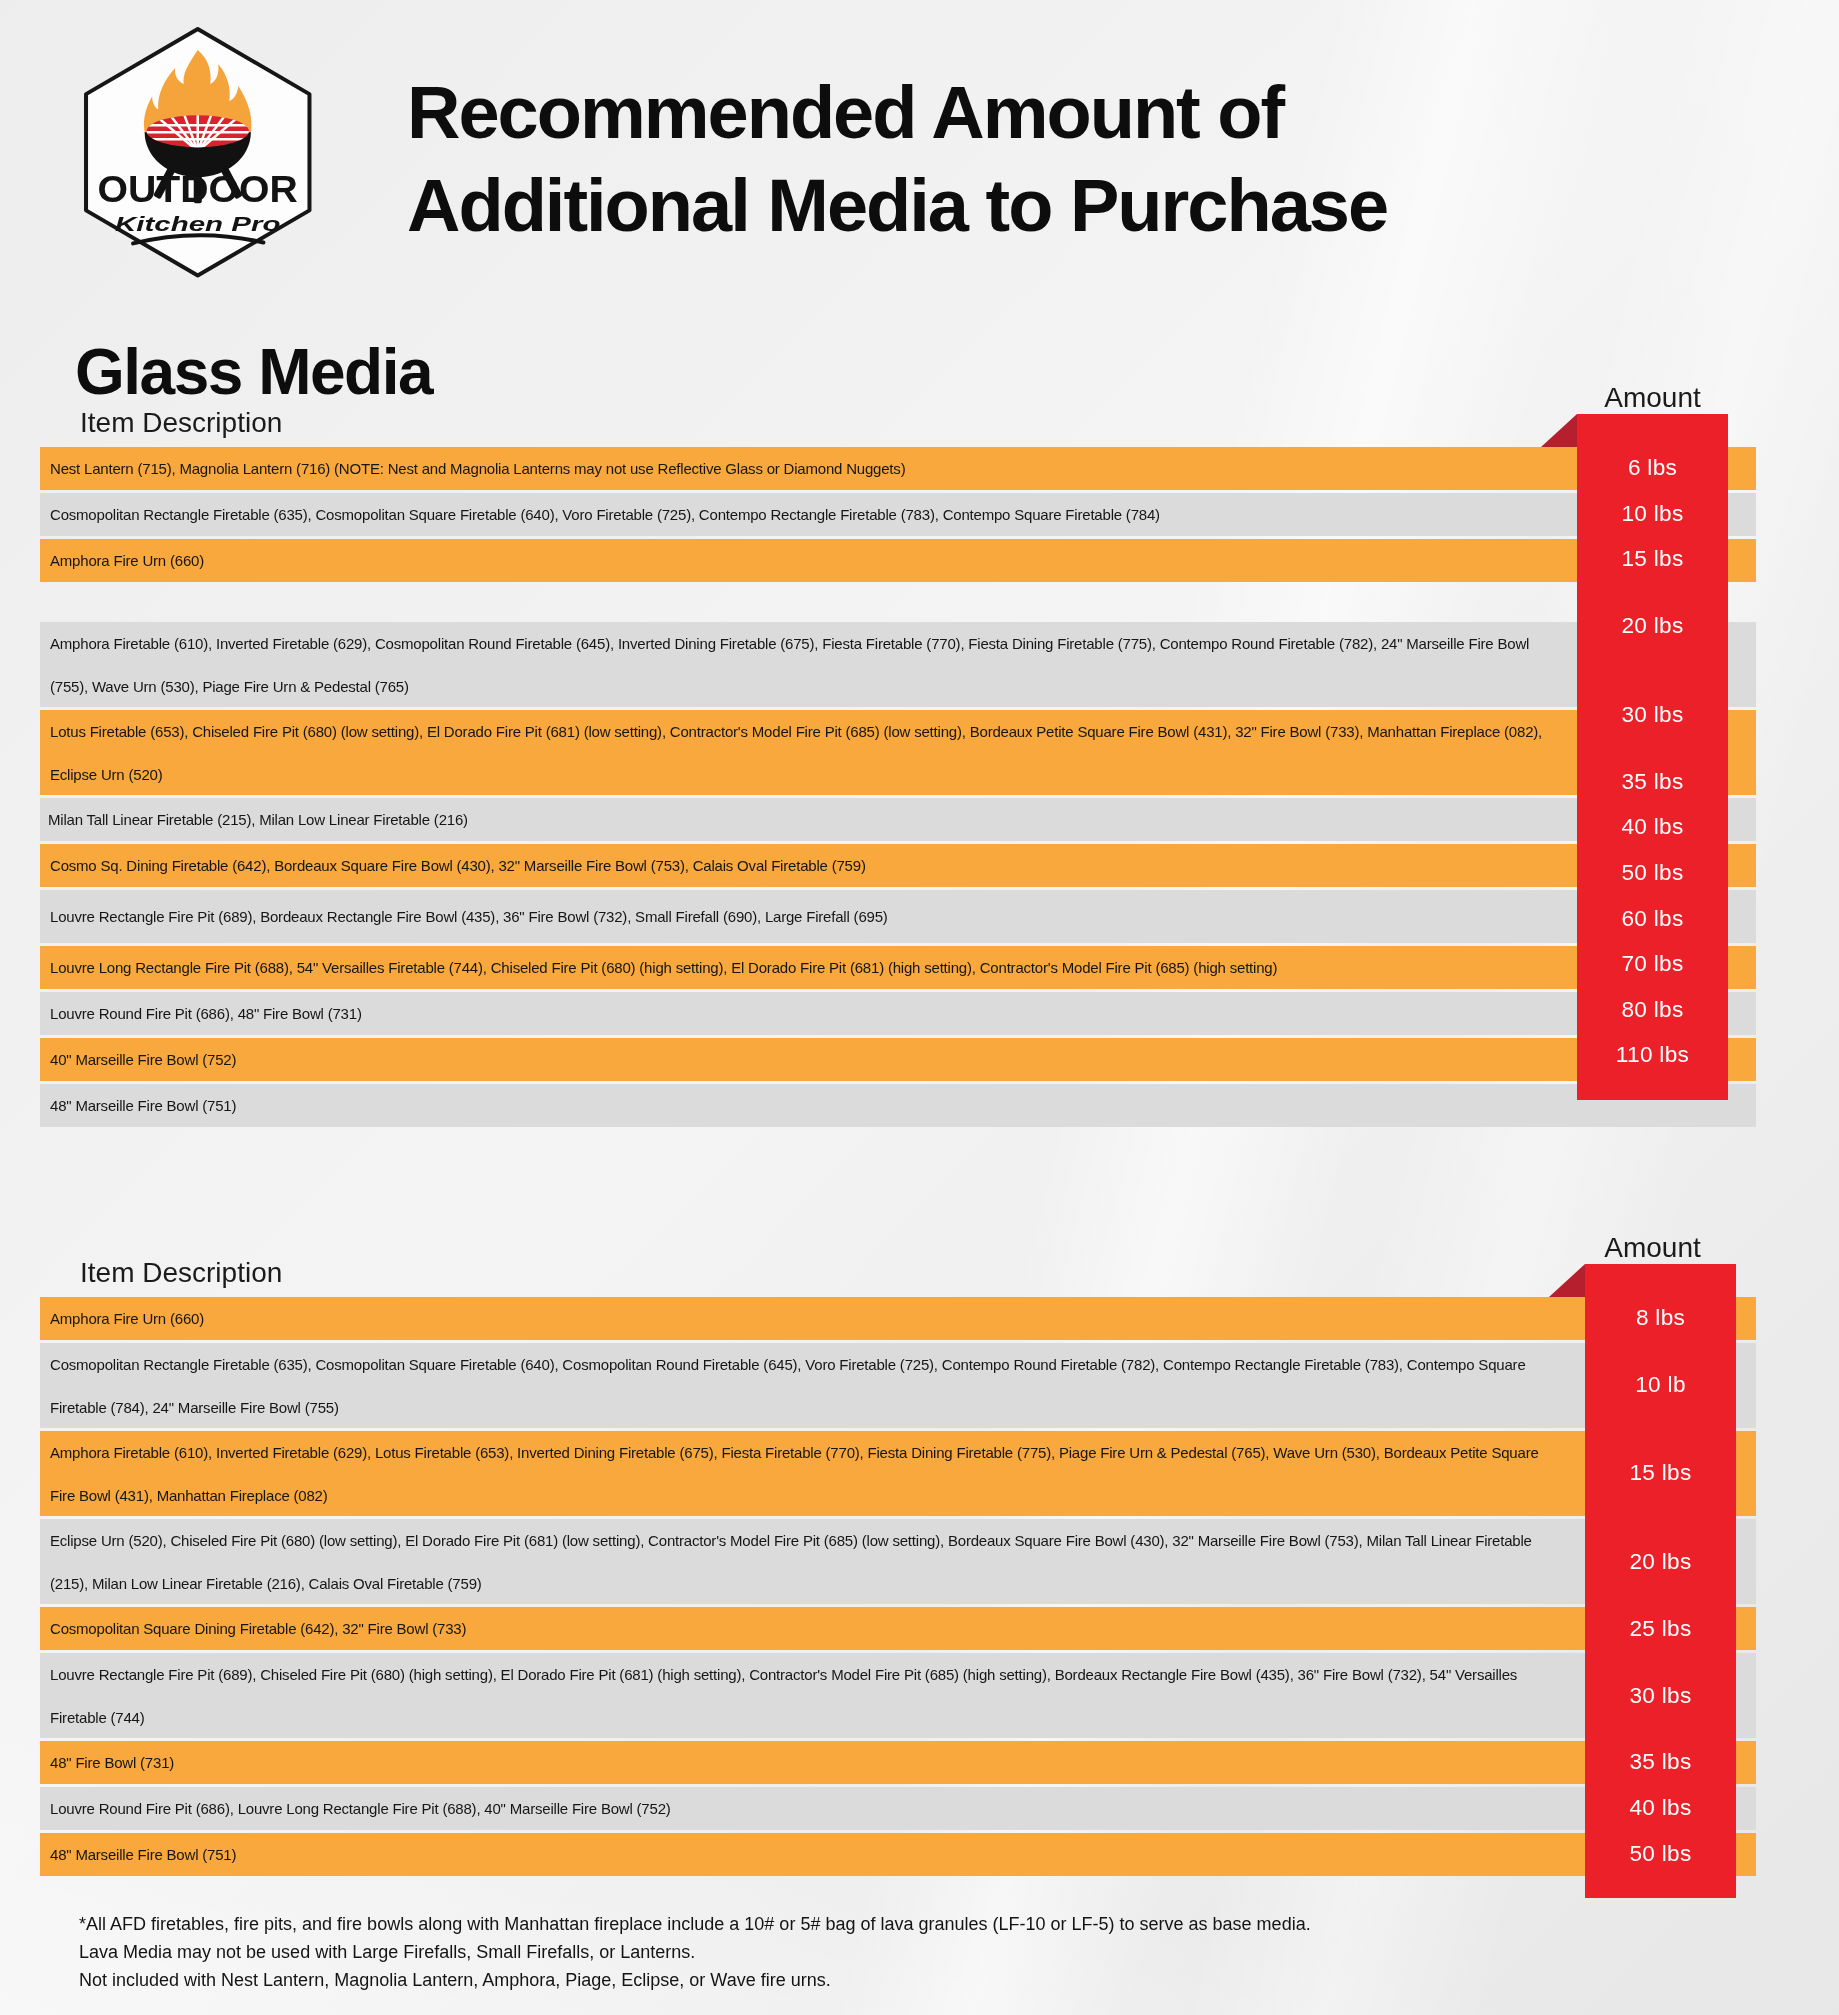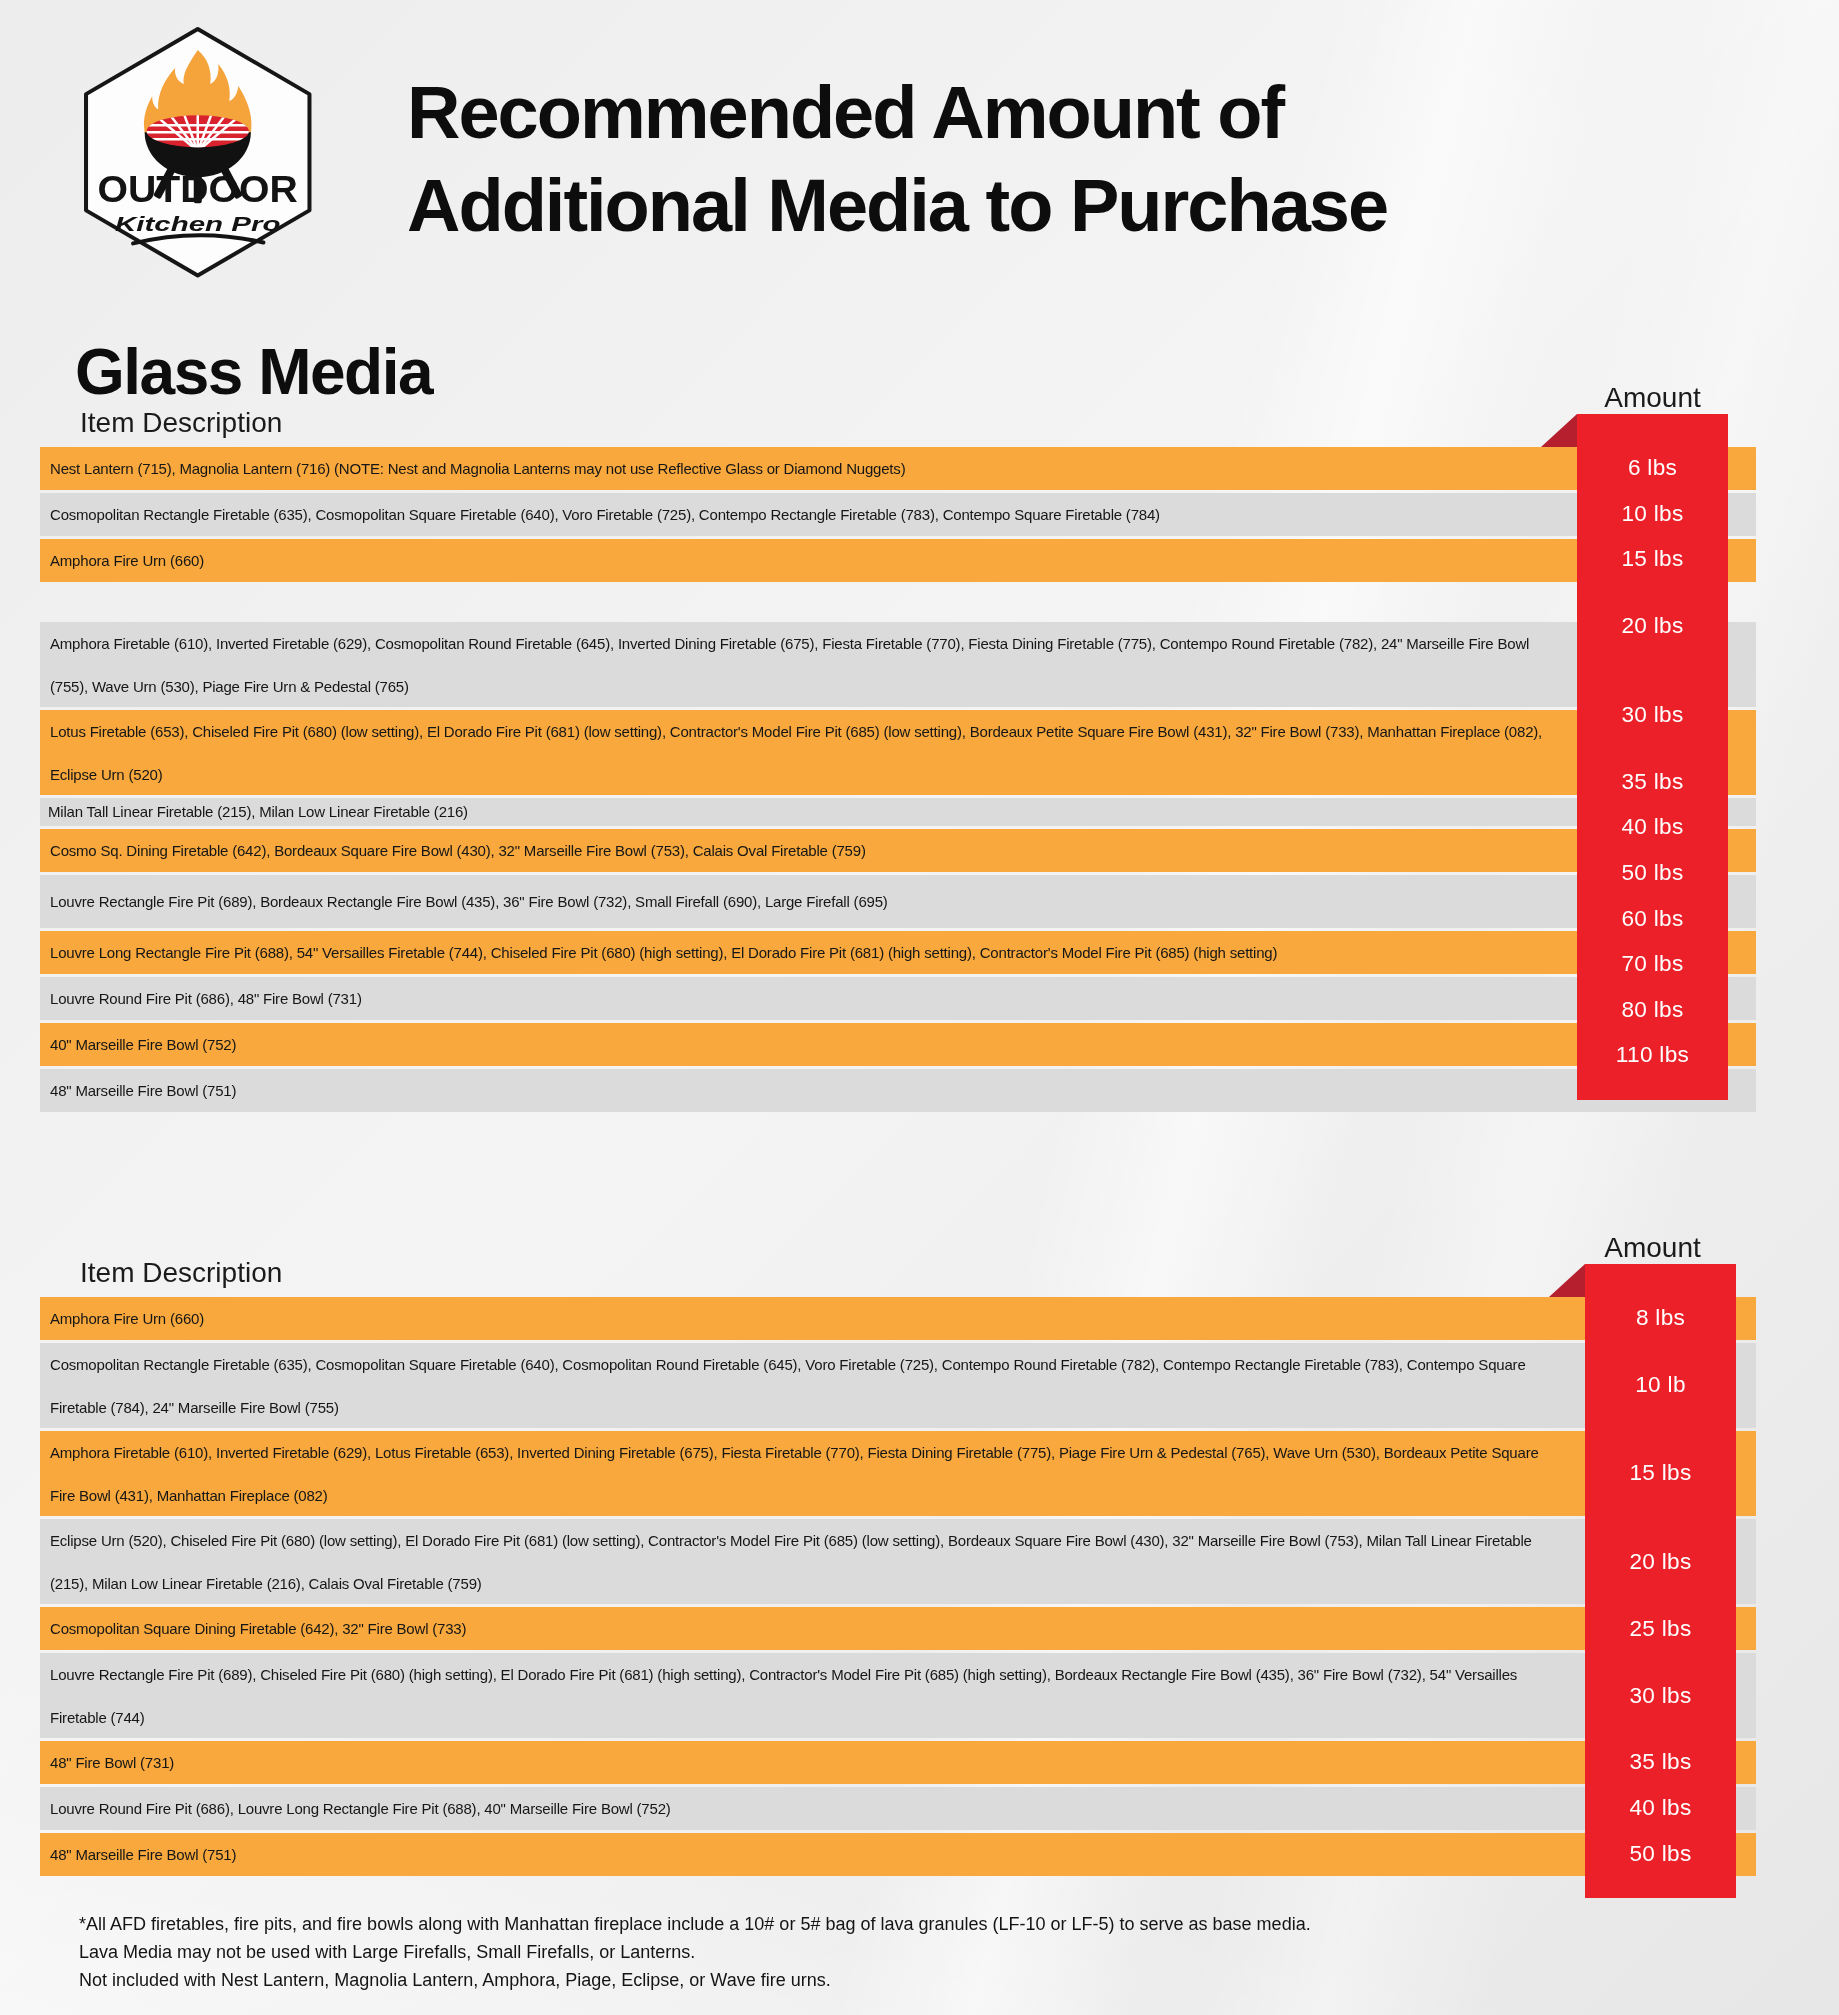--- a/index.html
+++ b/index.html
@@ -126,21 +126,21 @@
       </div>
       <div class="row orange" style="height: 43px;">
         <div class="row-text">Amphora Fire Urn (660)</div>
       </div>
       <div class="row gray double" style="height: 85px; margin-top: 40px;">
         <div class="row-text">Amphora Firetable (610), Inverted Firetable (629), Cosmopolitan Round Firetable (645), Inverted Dining Firetable (675), Fiesta Firetable (770), Fiesta Dining Firetable (775), Contempo Round Firetable (782), 24" Marseille Fire Bowl (755), Wave Urn (530), Piage Fire Urn &amp; Pedestal (765)</div>
       </div>
       <div class="row orange double" style="height: 85px;">
         <div class="row-text">Lotus Firetable (653), Chiseled Fire Pit (680) (low setting), El Dorado Fire Pit (681) (low setting), Contractor's Model Fire Pit (685) (low setting), Bordeaux Petite Square Fire Bowl (431), 32" Fire Bowl (733), Manhattan Fireplace (082), Eclipse Urn (520)</div>
       </div>
-      <div class="row gray" style="height: 28px; padding-left: 8px;">
+      <div class="row gray" style="height: 43px; padding-left: 8px;">
         <div class="row-text">Milan Tall Linear Firetable (215), Milan Low Linear Firetable (216)</div>
       </div>
       <div class="row orange" style="height: 43px;">
         <div class="row-text">Cosmo Sq. Dining Firetable (642), Bordeaux Square Fire Bowl (430), 32" Marseille Fire Bowl (753), Calais Oval Firetable (759)</div>
       </div>
       <div class="row gray" style="height: 53px;">
         <div class="row-text">Louvre Rectangle Fire Pit (689), Bordeaux Rectangle Fire Bowl (435), 36" Fire Bowl (732), Small Firefall (690), Large Firefall (695)</div>
       </div>
       <div class="row orange" style="height: 43px;">
         <div class="row-text">Louvre Long Rectangle Fire Pit (688), 54" Versailles Firetable (744), Chiseled Fire Pit (680) (high setting), El Dorado Fire Pit (681) (high setting), Contractor's Model Fire Pit (685) (high setting)</div>

